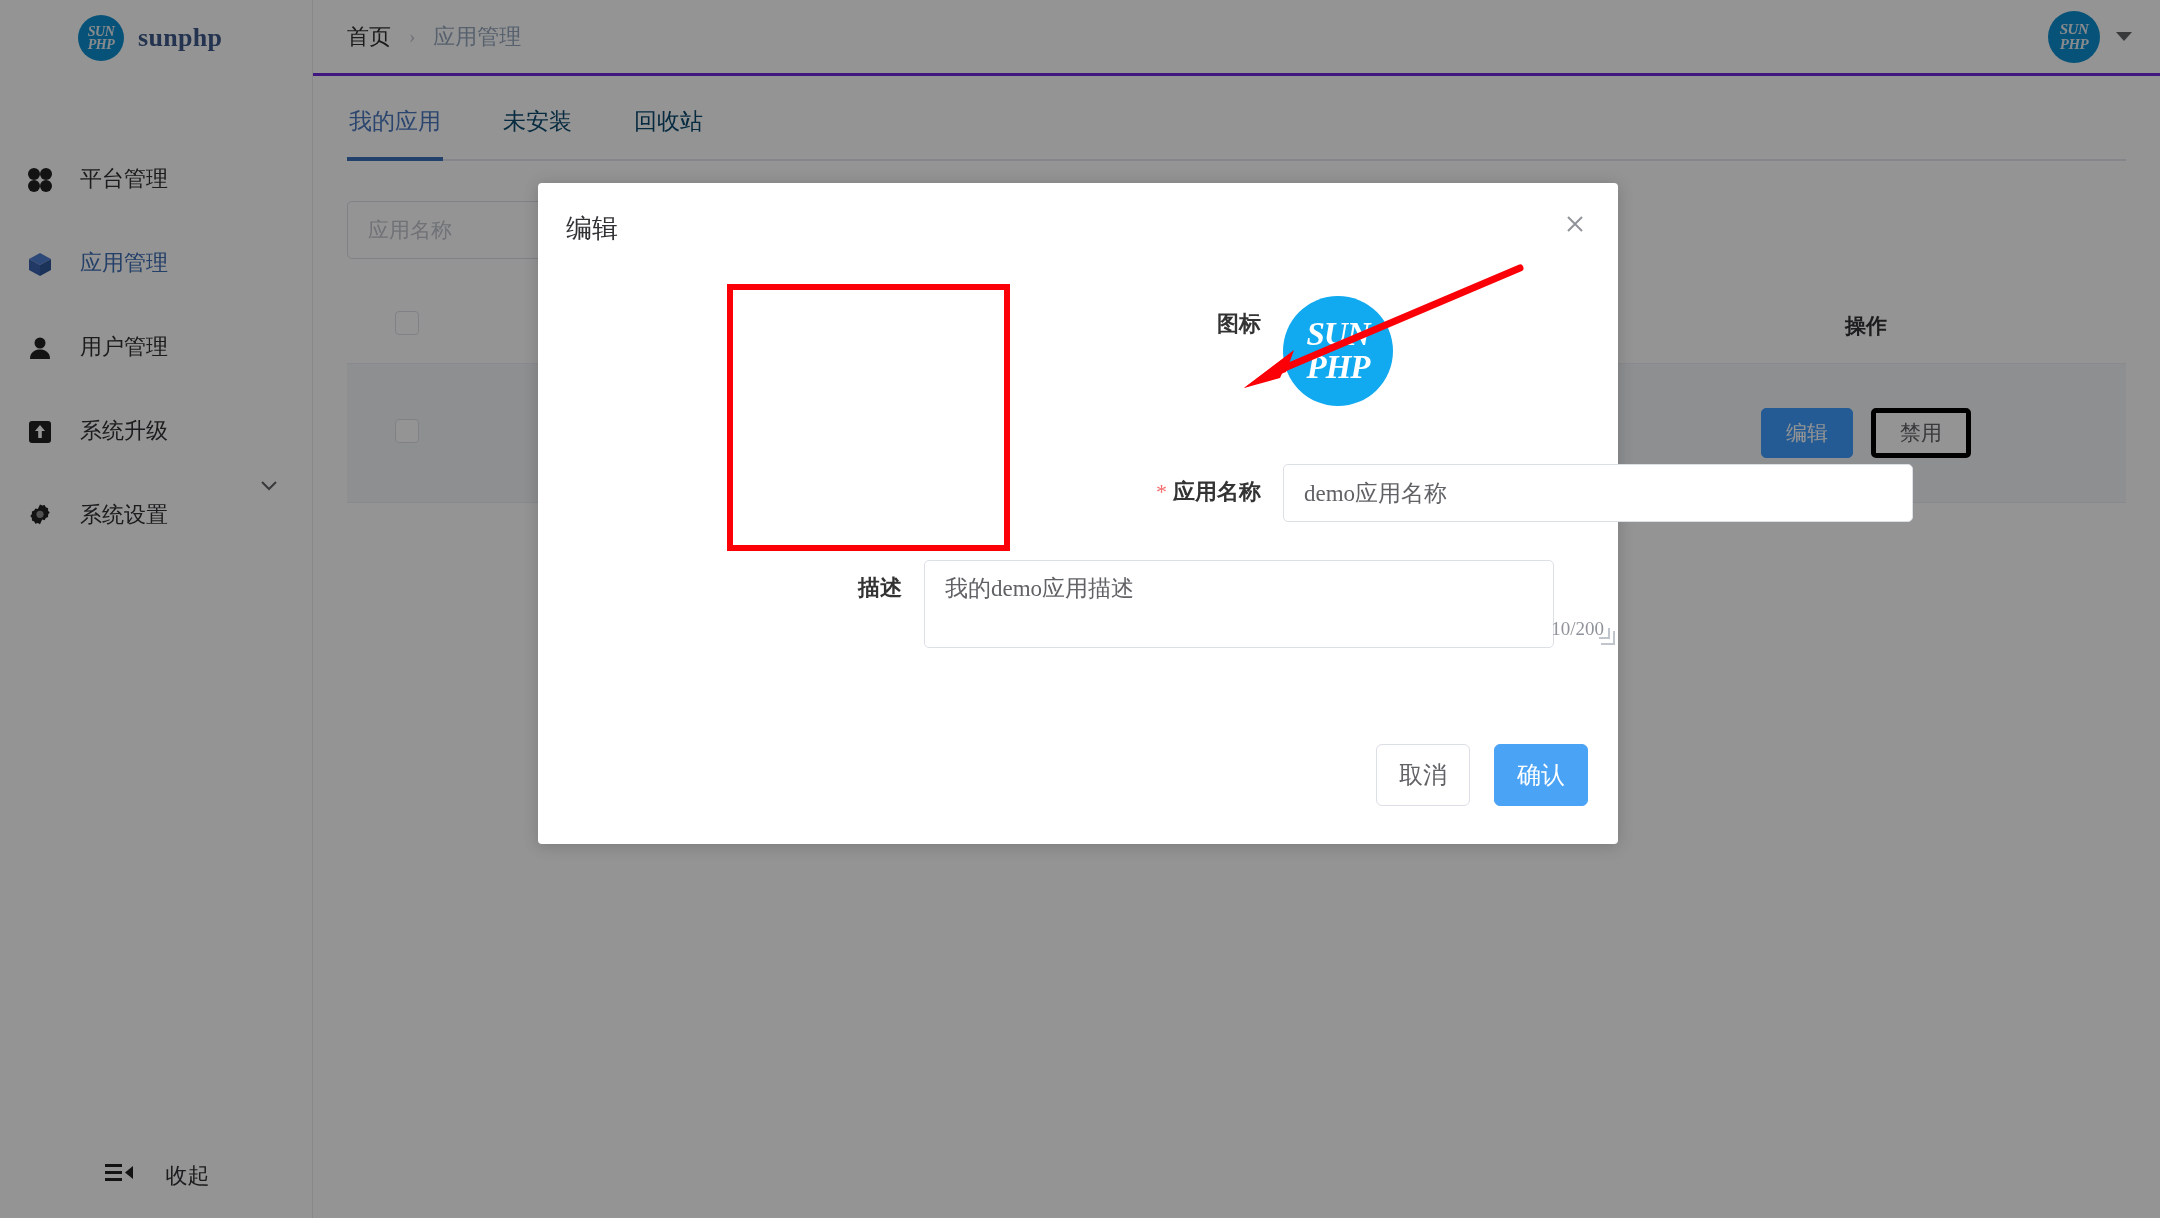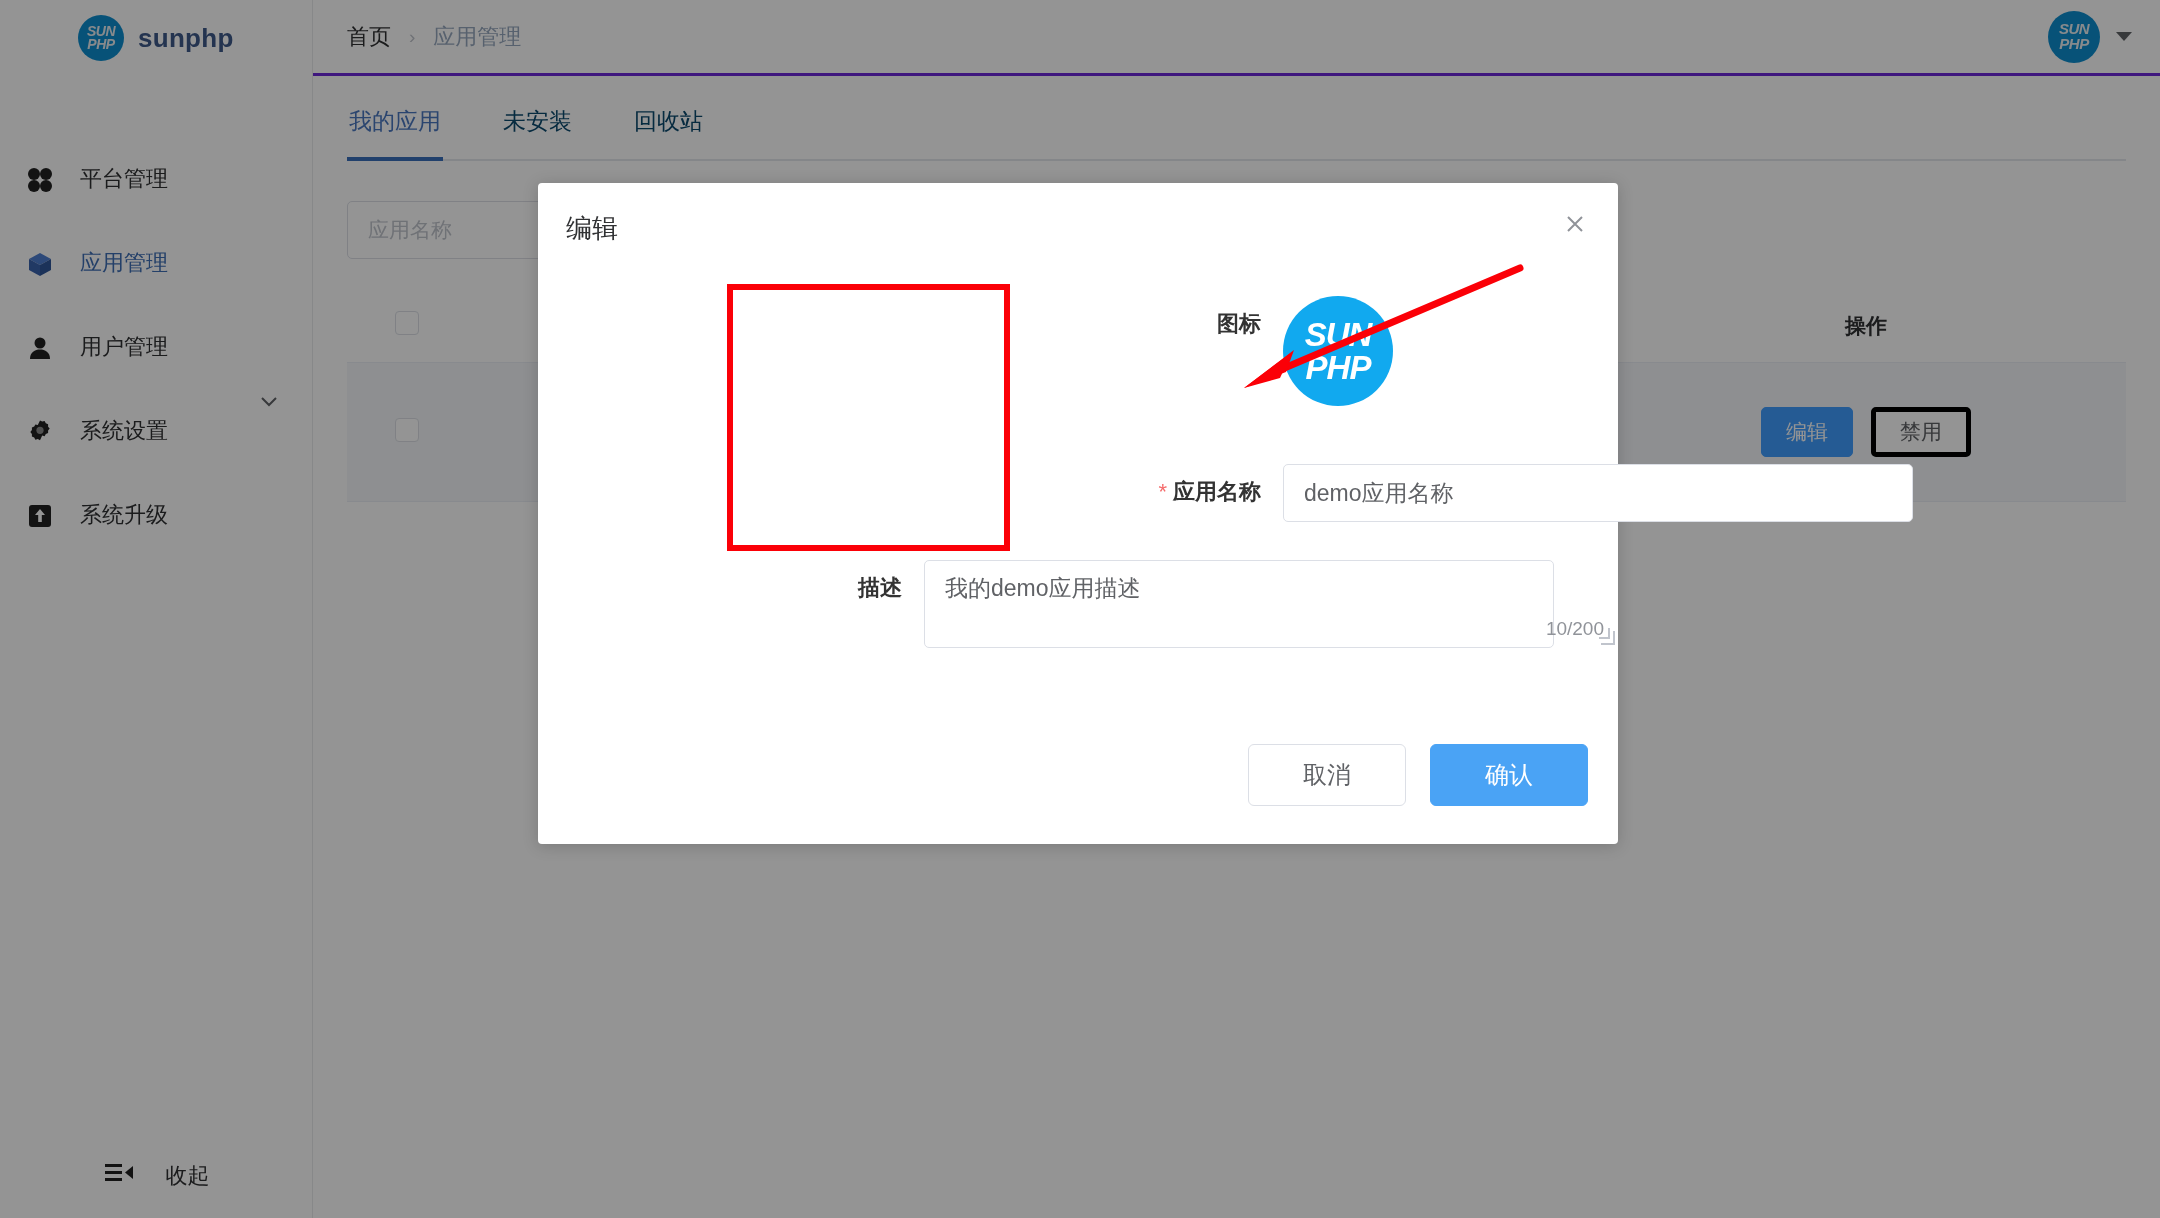--- a/index.html
+++ b/index.html
@@ -2,21 +2,21 @@
 <html><head>
 <meta charset="utf-8">
 <style>
   * { box-sizing: border-box; margin: 0; padding: 0; }
   html, body {
     width: 2160px; height: 1218px;
     font-family: "Liberation Sans", "DejaVu Sans", sans-serif;
     overflow: hidden;
     background: #ffffff;
   }
-  #root { position: relative; width: 2160px; height: 1218px; }
+  #root { position: relative; width: 2160px; height: 1218px; font-family: Liberation Serif, serif; }
 
   
   .app-layer { position: absolute; inset: 0; display: flex; background:#fff; }
 
   
   .sidebar {
     width: 313px; height: 1218px; background: #ffffff;
     border-right: 1px solid #e8eaec; position: relative; flex: 0 0 313px;
   }
   .brand { height: 76px; display: flex; align-items: center; padding-left: 78px; gap: 14px; }
@@ -150,21 +150,21 @@
   }
   .ta-resize::before {
     content:""; position:absolute; right:3px; bottom:4px; width: 9px; height: 9px;
     border-right: 2px solid #c0c4cc; border-bottom: 2px solid #c0c4cc;
   }
 
   .modal-footer {
     position: absolute; right: 30px; bottom: 38px; display: flex; gap: 24px; align-items: center;
   }
   .btn {
-    height: 62px; padding: 0 54px; border-radius: 6px; font-size: 24px;
+    height: 62px; padding: 0 22px; border-radius: 6px; font-size: 24px;
     display: flex; align-items: center; justify-content: center; cursor: pointer;
   }
   .btn-cancel { background: #fff; color: #606266; border: 1px solid #dcdfe6; }
   .btn-confirm { background: #4aa3f5; color: #fff; border: 1px solid #4aa3f5; }
 
   
   .anno-rect {
     position: absolute; left: 727px; top: 284px; width: 283px; height: 267px;
     border: 6px solid #fb0007; pointer-events: none;
   }
@@ -216,40 +216,40 @@
                 <circle cx="13" cy="8" r="5.5" fill="#222"></circle>
                 <path d="M3 24 C3 17 8 14.5 13 14.5 C18 14.5 23 17 23 24 Z" fill="#222"></path>
               </svg>
           </span>
           <span>用户管理</span>
         </div>
 
         <div class="menu-item">
           <span class="menu-ico">
             <svg width="26" height="26" viewBox="0 0 26 26">
+                <rect x="2" y="2" width="22" height="22" rx="3" fill="#222"></rect>
+                <path d="M13 6 L18 12 L14.8 12 L14.8 19 L11.2 19 L11.2 12 L8 12 Z" fill="#fff"></path>
+              </svg>
+          </span>
+          <span>系统升级</span>
+        </div>
+
+        <div class="menu-item">
+          <span class="menu-ico">
+            <svg width="26" height="26" viewBox="0 0 26 26">
               <path fill="#222" d="M13 1.5 l2.2 1.1 2.4-.6 1.2 2.2 2.3 1 .0 2.5 1.6 1.9-1.6 1.9 0 2.5-2.3 1-1.2 2.2-2.4-.6L13 21.2l-2.2-1.1-2.4.6-1.2-2.2-2.3-1 0-2.5L3.3 13l1.6-1.9 0-2.5 2.3-1 1.2-2.2 2.4.6z"></path>
               <circle cx="13" cy="11.3" r="3.6" fill="#8c8c8c"></circle>
             </svg>
           </span>
           <span>系统设置</span>
           <span class="menu-chev">
             <svg width="22" height="22" viewBox="0 0 22 22">
                 <path d="M4 8 L11 15 L18 8" stroke="#606266" stroke-width="2" fill="none"></path>
               </svg>
           </span>
-        </div>
-
-        <div class="menu-item">
-          <span class="menu-ico">
-            <svg width="26" height="26" viewBox="0 0 26 26">
-                <rect x="2" y="2" width="22" height="22" rx="3" fill="#222"></rect>
-                <path d="M13 6 L18 12 L14.8 12 L14.8 19 L11.2 19 L11.2 12 L8 12 Z" fill="#fff"></path>
-              </svg>
-          </span>
-          <span>系统升级</span>
         </div>
       </nav>
 
       <div class="collapse-bar">
         <span>
           <svg width="30" height="26" viewBox="0 0 30 26">
             <rect x="1" y="4" width="17" height="3" fill="#222"></rect>
             <rect x="1" y="11" width="17" height="3" fill="#222"></rect>
             <rect x="1" y="18" width="17" height="3" fill="#222"></rect>
             <path d="M29 6 L29 19 L21 12.5 Z" fill="#222"></path>

